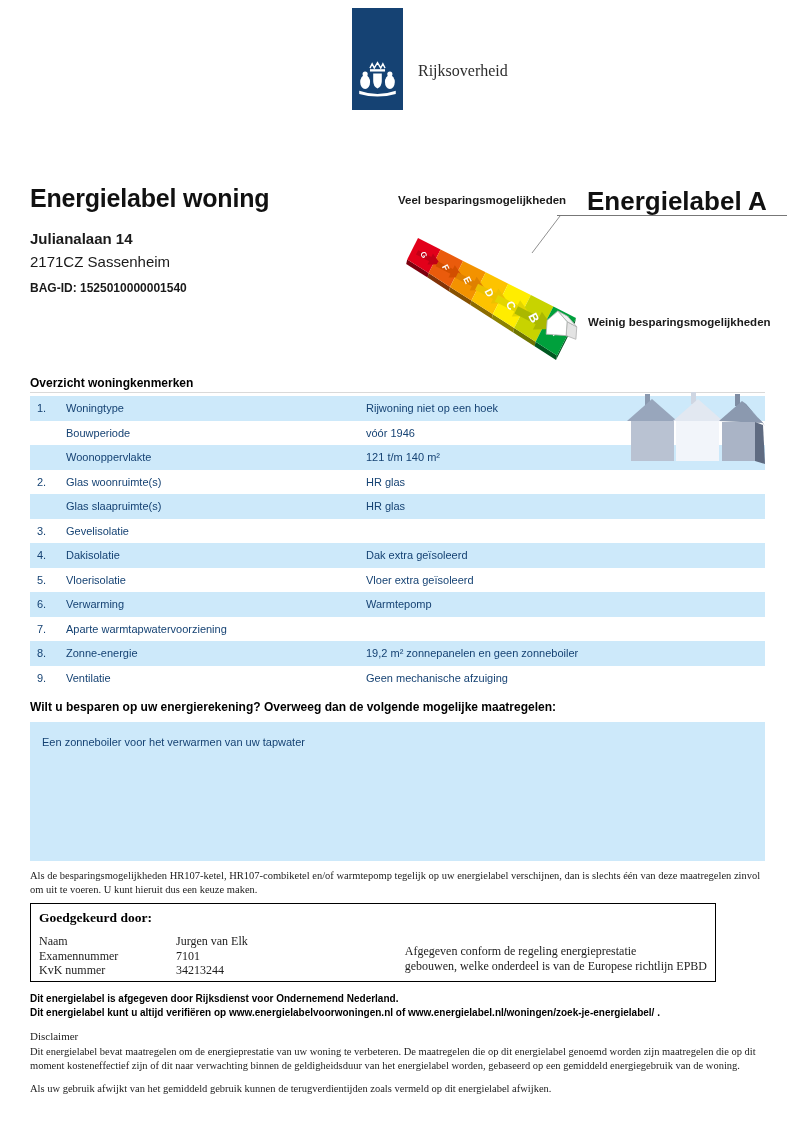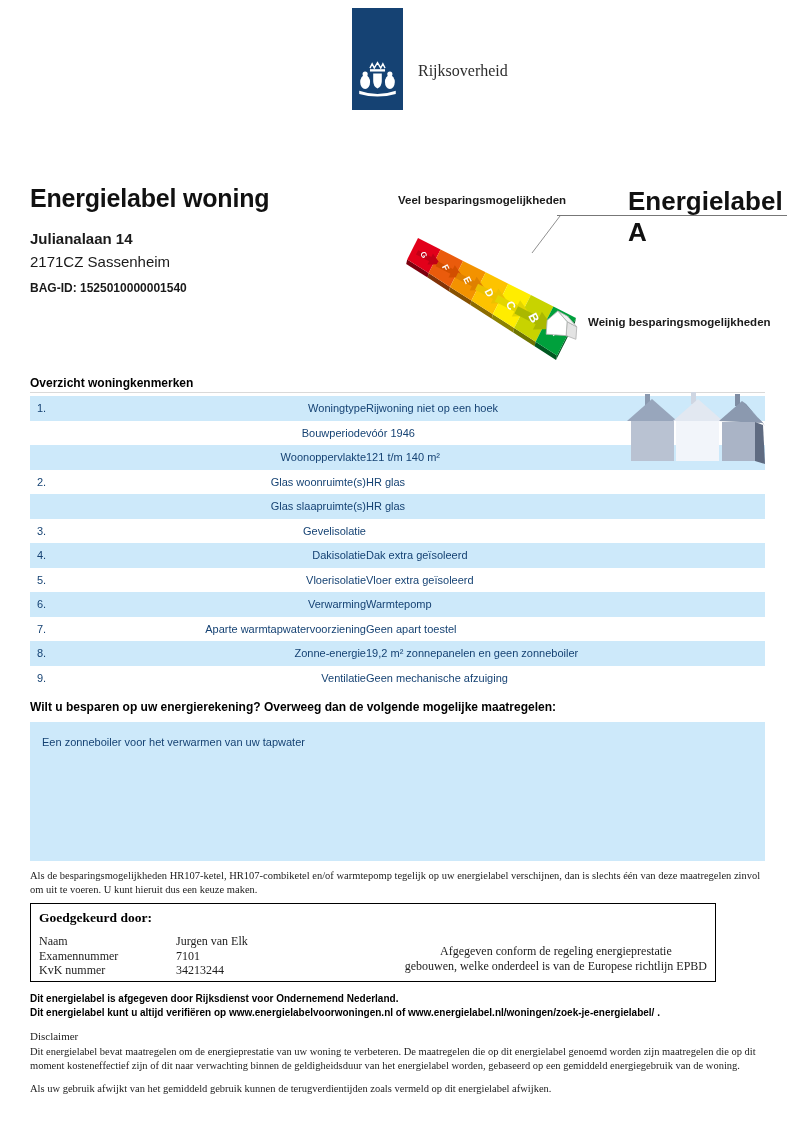--- a/index.html
+++ b/index.html
@@ -17,50 +17,50 @@
   .addr1 { position:absolute; left:30px; top:230px; font-size:15px; font-weight:bold; }
   .addr2 { position:absolute; left:30px; top:253px; font-size:15px; font-weight:normal; }
   .bag   { position:absolute; left:30px; top:281px; font-size:12px; font-weight:bold; }
 
   
   .veel   { position:absolute; left:398px; top:194px; font-size:11.5px; font-weight:700; }
   .weinig { position:absolute; left:588px; top:316px; font-size:11.5px; font-weight:600; }
   .scale-svg { position:absolute; left:398px; top:206px; width:230px; height:162px; overflow:visible; }
 
   
-  .label-title { position:absolute; left:587px; top:186px; font-size:26px; font-weight:bold; color:#111;margin-left:41px; }
+  .label-title { position:absolute; left:587px; top:186px; font-size:26px; font-weight:bold; color:#111; }
   .label-rule  { position:absolute; left:557px; top:215px; width:230px; border-top:1px solid #777; }
   .reg-list { position:absolute; left:587px; top:224px; width:200px; font-family:"Liberation Serif", serif; }
   .regrow { display:flex; font-size:12.5px; font-weight:600; line-height:14.5px; color:#1c1c1c; }
   .regrow .reglabel { width:113px; flex:none; }
 
   
   .tbl-heading { position:absolute; left:30px; top:376px; font-size:12px; font-weight:bold; color:#000; }
   .tbl-rule { position:absolute; left:30px; top:392px; width:735px; border-top:1px solid #d9d9d9; }
   .tbl { position:absolute; left:30px; top:396px; width:735px; }
   .trow { display:flex; height:24.5px; align-items:center; font-size:11px; color:#154273; }
   .trow.hl { background:#cde9fa; }
   .trow .tnum { width:36px; flex:none; padding-left:7px; }
-  .trow .tlabel { width:300px; flex:none;text-align:right; }
+  .trow .tlabel { width:300px; flex:none; }
   .trow .tvalue { flex:1; }
   .houses-svg { position:absolute; left:625px; top:390px; width:140px; height:78px; }
 
   
   .advice-heading { position:absolute; left:30px; top:700px; font-size:12px; font-weight:bold; color:#000; }
   .advice-box { position:absolute; left:30px; top:722px; width:735px; height:139px; background:#cde9fa; }
   .advice-measure { padding:14px 0 0 12px; font-size:11px; color:#154273; }
   .note { position:absolute; left:30px; top:869px; width:735px; font-family:"Liberation Serif", serif; font-size:10.5px; line-height:1.32; color:#222; }
 
   
   .approval { position:absolute; left:30px; top:903px; width:686px; height:79px; border:1.5px solid #000; }
   .approval-heading { position:absolute; left:8px; top:6px; font-family:"Liberation Serif", serif; font-size:13.5px; font-weight:bold; color:#000; }
   .fields { position:absolute; left:8px; top:30px; font-family:"Liberation Serif", serif; }
   .frow { display:flex; font-size:12px; line-height:14.5px; color:#1c1c1c; }
   .frow .flabel { width:137px; flex:none; }
-  .conform { position:absolute; right:8px; top:40px; text-align:center; font-family:"Liberation Serif", serif; font-size:12px; line-height:14.5px; color:#1c1c1c; }
+  .conform { position:absolute; right:8px; top:40px; text-align:left; font-family:"Liberation Serif", serif; font-size:12px; line-height:14.5px; color:#1c1c1c; }
 
   
   .foot-bold { position:absolute; left:30px; top:992px; font-size:10px; font-weight:bold; line-height:14px; color:#000; }
   .disc-head { position:absolute; left:30px; top:1030px; font-family:"Liberation Serif", serif; font-size:11px; color:#222; }
   .disc-body { position:absolute; left:30px; top:1045px; width:737px; font-family:"Liberation Serif", serif; font-size:10.5px; line-height:1.36; color:#222; }
   .disc-body p + p { margin-top:8px; }
 </style>
 </head>
 <body>
 
@@ -173,21 +173,20 @@
         <div class="tvalue">Vloer extra geïsoleerd</div>
       </div>
       <div class="trow hl">
         <div class="tnum">6.</div>
         <div class="tlabel">Verwarming</div>
         <div class="tvalue">Warmtepomp</div>
       </div>
       <div class="trow">
         <div class="tnum">7.</div>
         <div class="tlabel">Aparte warmtapwatervoorziening</div>
-        <div class="tvalue">Geen apart toestel</div>
       </div>
       <div class="trow hl">
         <div class="tnum">8.</div>
         <div class="tlabel">Zonne-energie</div>
         <div class="tvalue">19,2 m² zonnepanelen en geen zonneboiler</div>
       </div>
       <div class="trow">
         <div class="tnum">9.</div>
         <div class="tlabel">Ventilatie</div>
         <div class="tvalue">Geen mechanische afzuiging</div>

